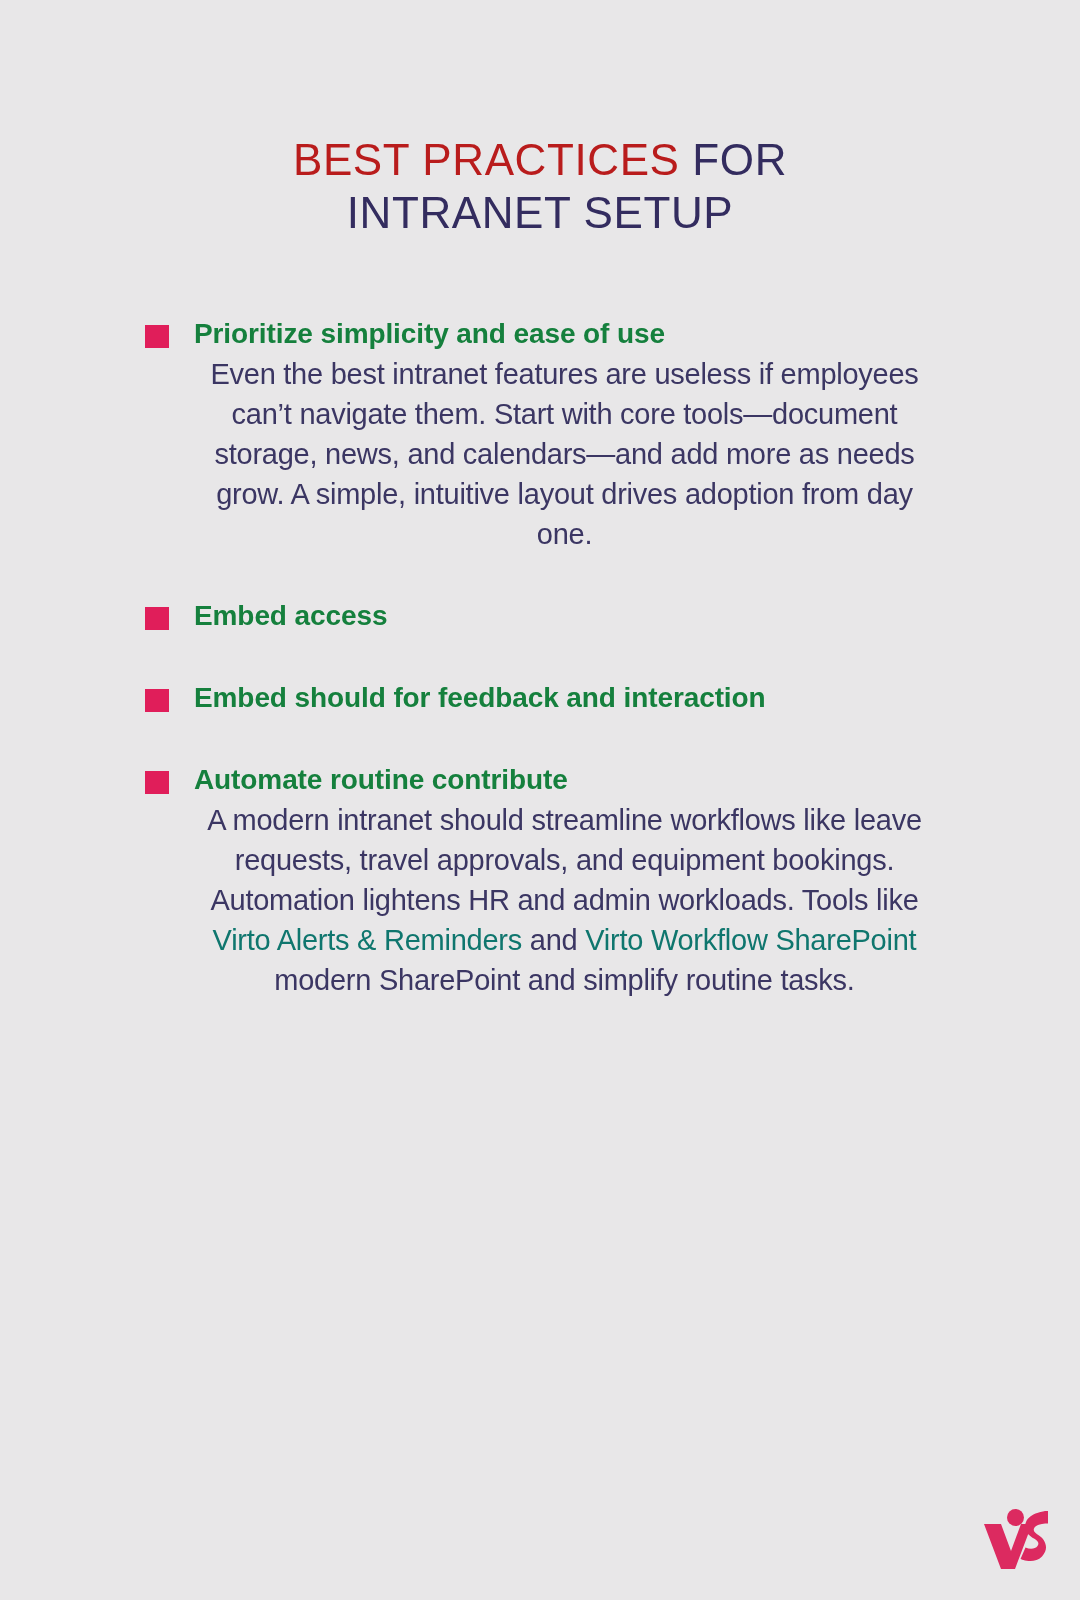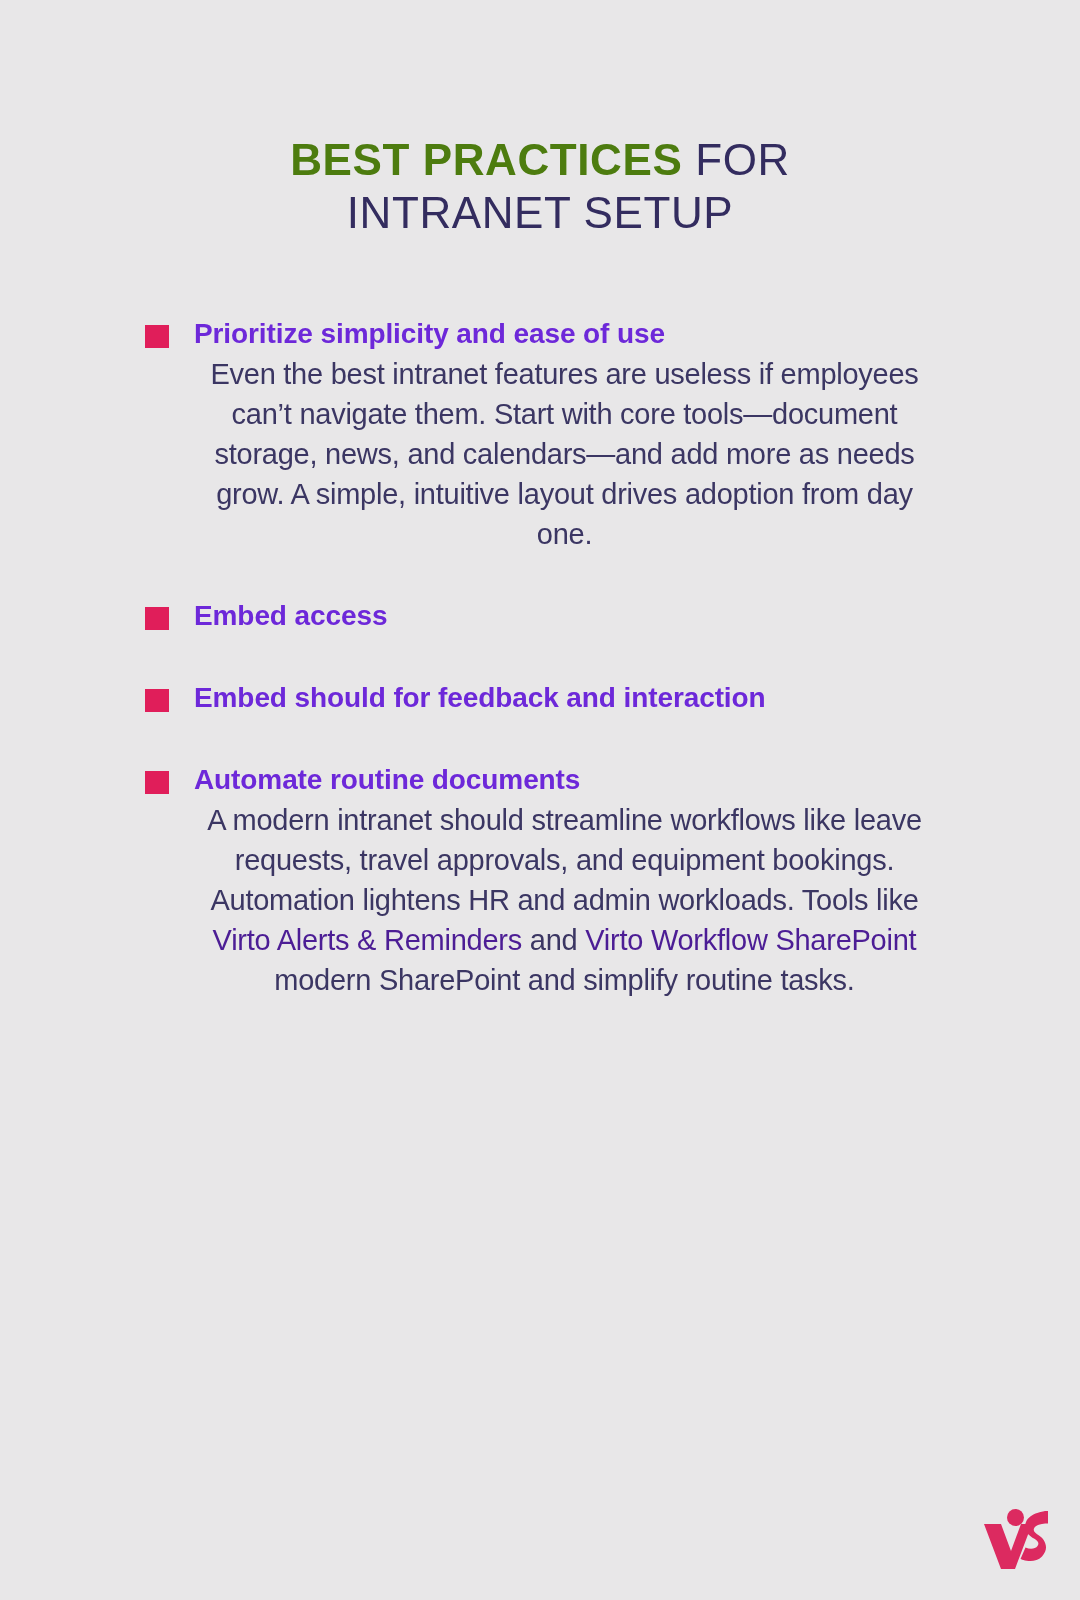--- a/index.html
+++ b/index.html
@@ -26,21 +26,21 @@
     text-align:center;
   }
   .title-line {
     font-size:44px;
     font-weight:300;
     letter-spacing:0.6px;
     line-height:53px;
     color:#332c5f;
     white-space:nowrap;
   }
-  .title-accent { color:#4d7c0f;font-weight:bold; }
+  .title-accent { color:#b91c1c; }
 
   
   .sections {
     position:absolute;
     top:313px;
     left:145px;
     width:790px;
   }
 
   .section { position:relative; margin-bottom:41px; }
@@ -54,34 +54,34 @@
     height:23px;
     background:#e01e5a;
   }
 
   .section-body { padding-left:49px; }
 
   .section-heading {
     font-size:28px;
     font-weight:bold;
     line-height:41px;
-    color:#6d28d9;
+    color:#15803d;
     letter-spacing:-0.1px;
   }
 
   .section-text {
     font-size:29px;
     font-weight:400;
     line-height:40px;
     color:#3b3663;
     letter-spacing:-0.25px;
     text-align:center;
   }
 
-  .lnk { color:#4c1d95; }
+  .lnk { color:#0f766e; }
 
   
   .logo {
     position:absolute;
     right:32px;
     bottom:30px;
     width:66px;
     height:62px;
   }
 </style>
@@ -113,21 +113,21 @@
   <div class="section">
     <span class="bullet"></span>
     <div class="section-body">
       <div class="section-heading">Embed should for feedback and interaction</div>
     </div>
   </div>
 
   <div class="section">
     <span class="bullet"></span>
     <div class="section-body">
-      <div class="section-heading">Automate routine documents</div>
+      <div class="section-heading">Automate routine contribute</div>
       <div class="section-text"><span>A modern intranet should streamline workflows like leave requests, travel approvals, and equipment bookings. Automation lightens HR and admin workloads. Tools like </span><span class="lnk">Virto Alerts &amp; Reminders</span><span> and </span><span class="lnk">Virto Workflow SharePoint</span><span> modern SharePoint and simplify routine tasks.</span></div>
     </div>
   </div>
 
 </div>
 
 <div class="logo">
   <svg viewBox="0 0 66 62" width="66" height="62" aria-hidden="true">
     <g fill="#dc2a60">
 

